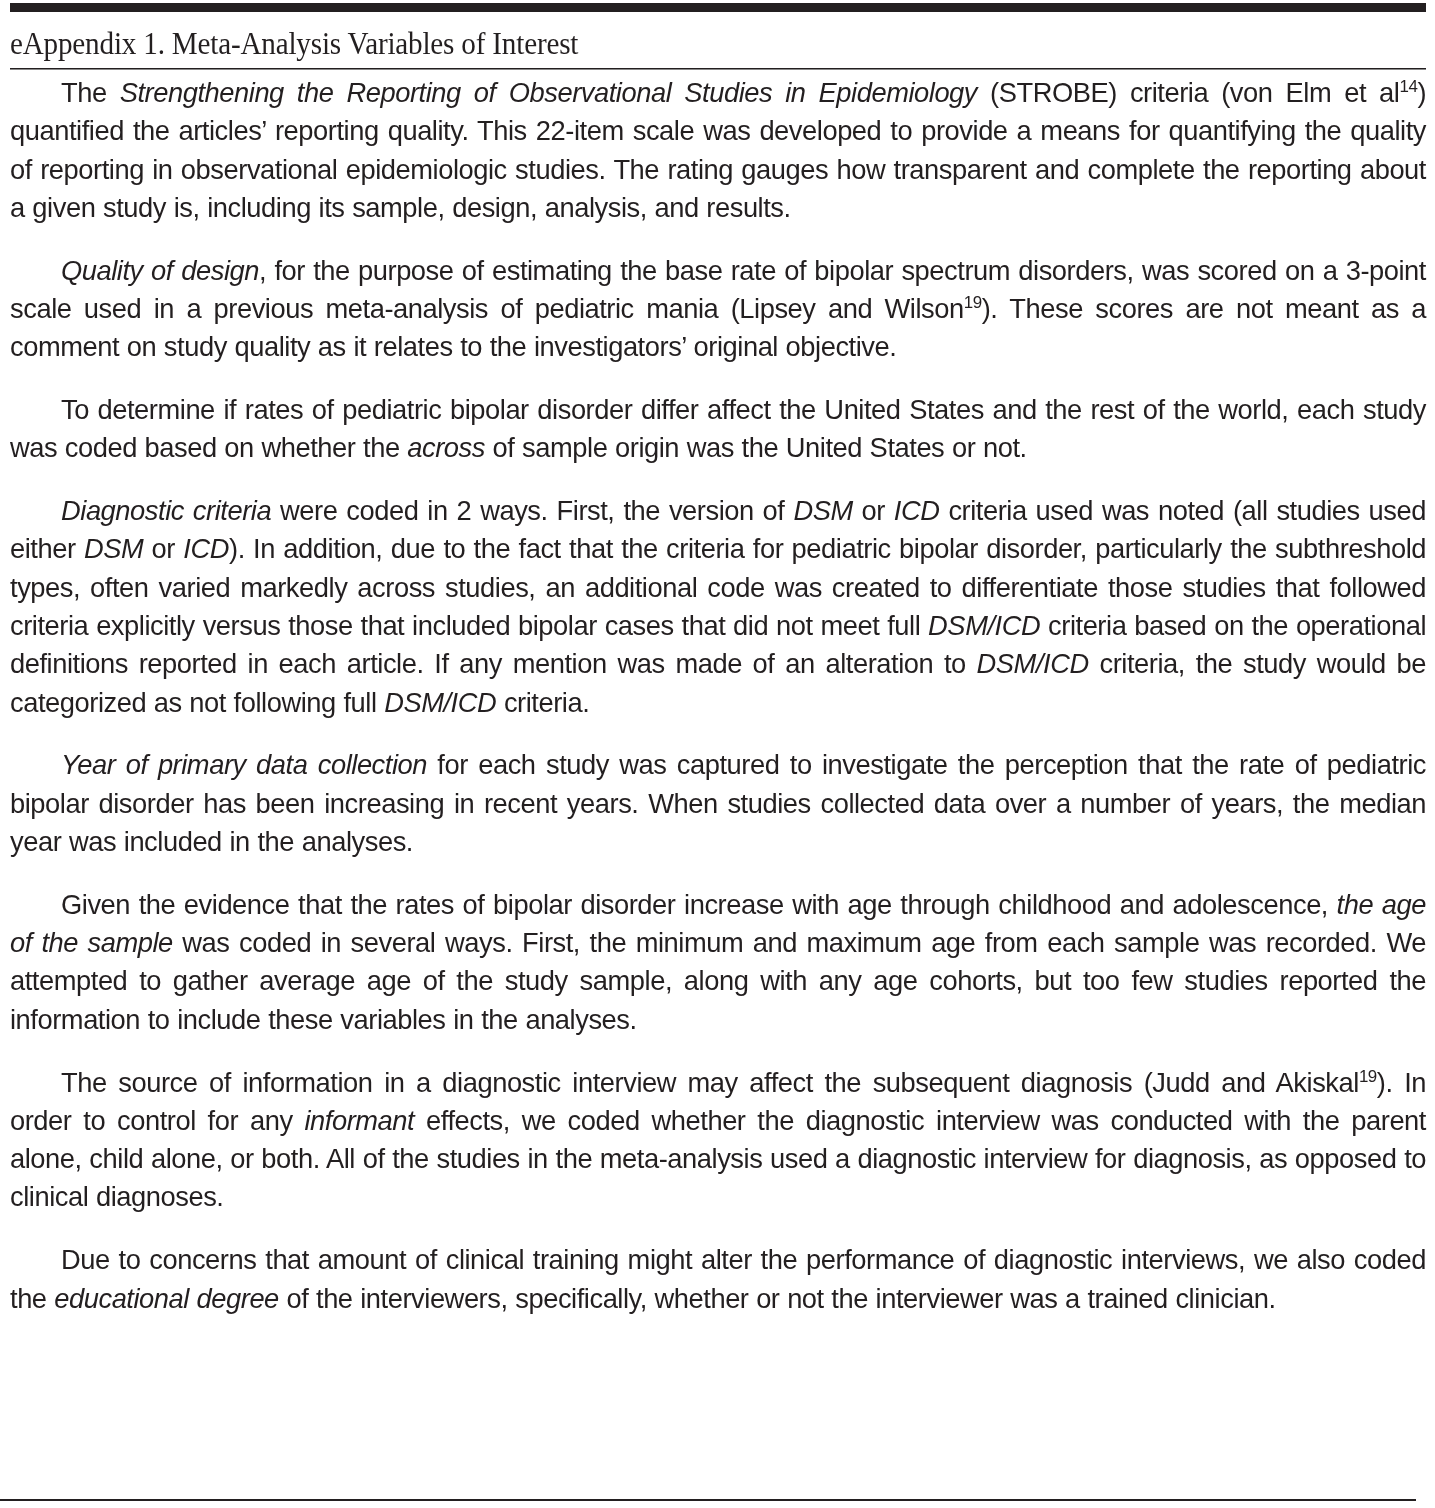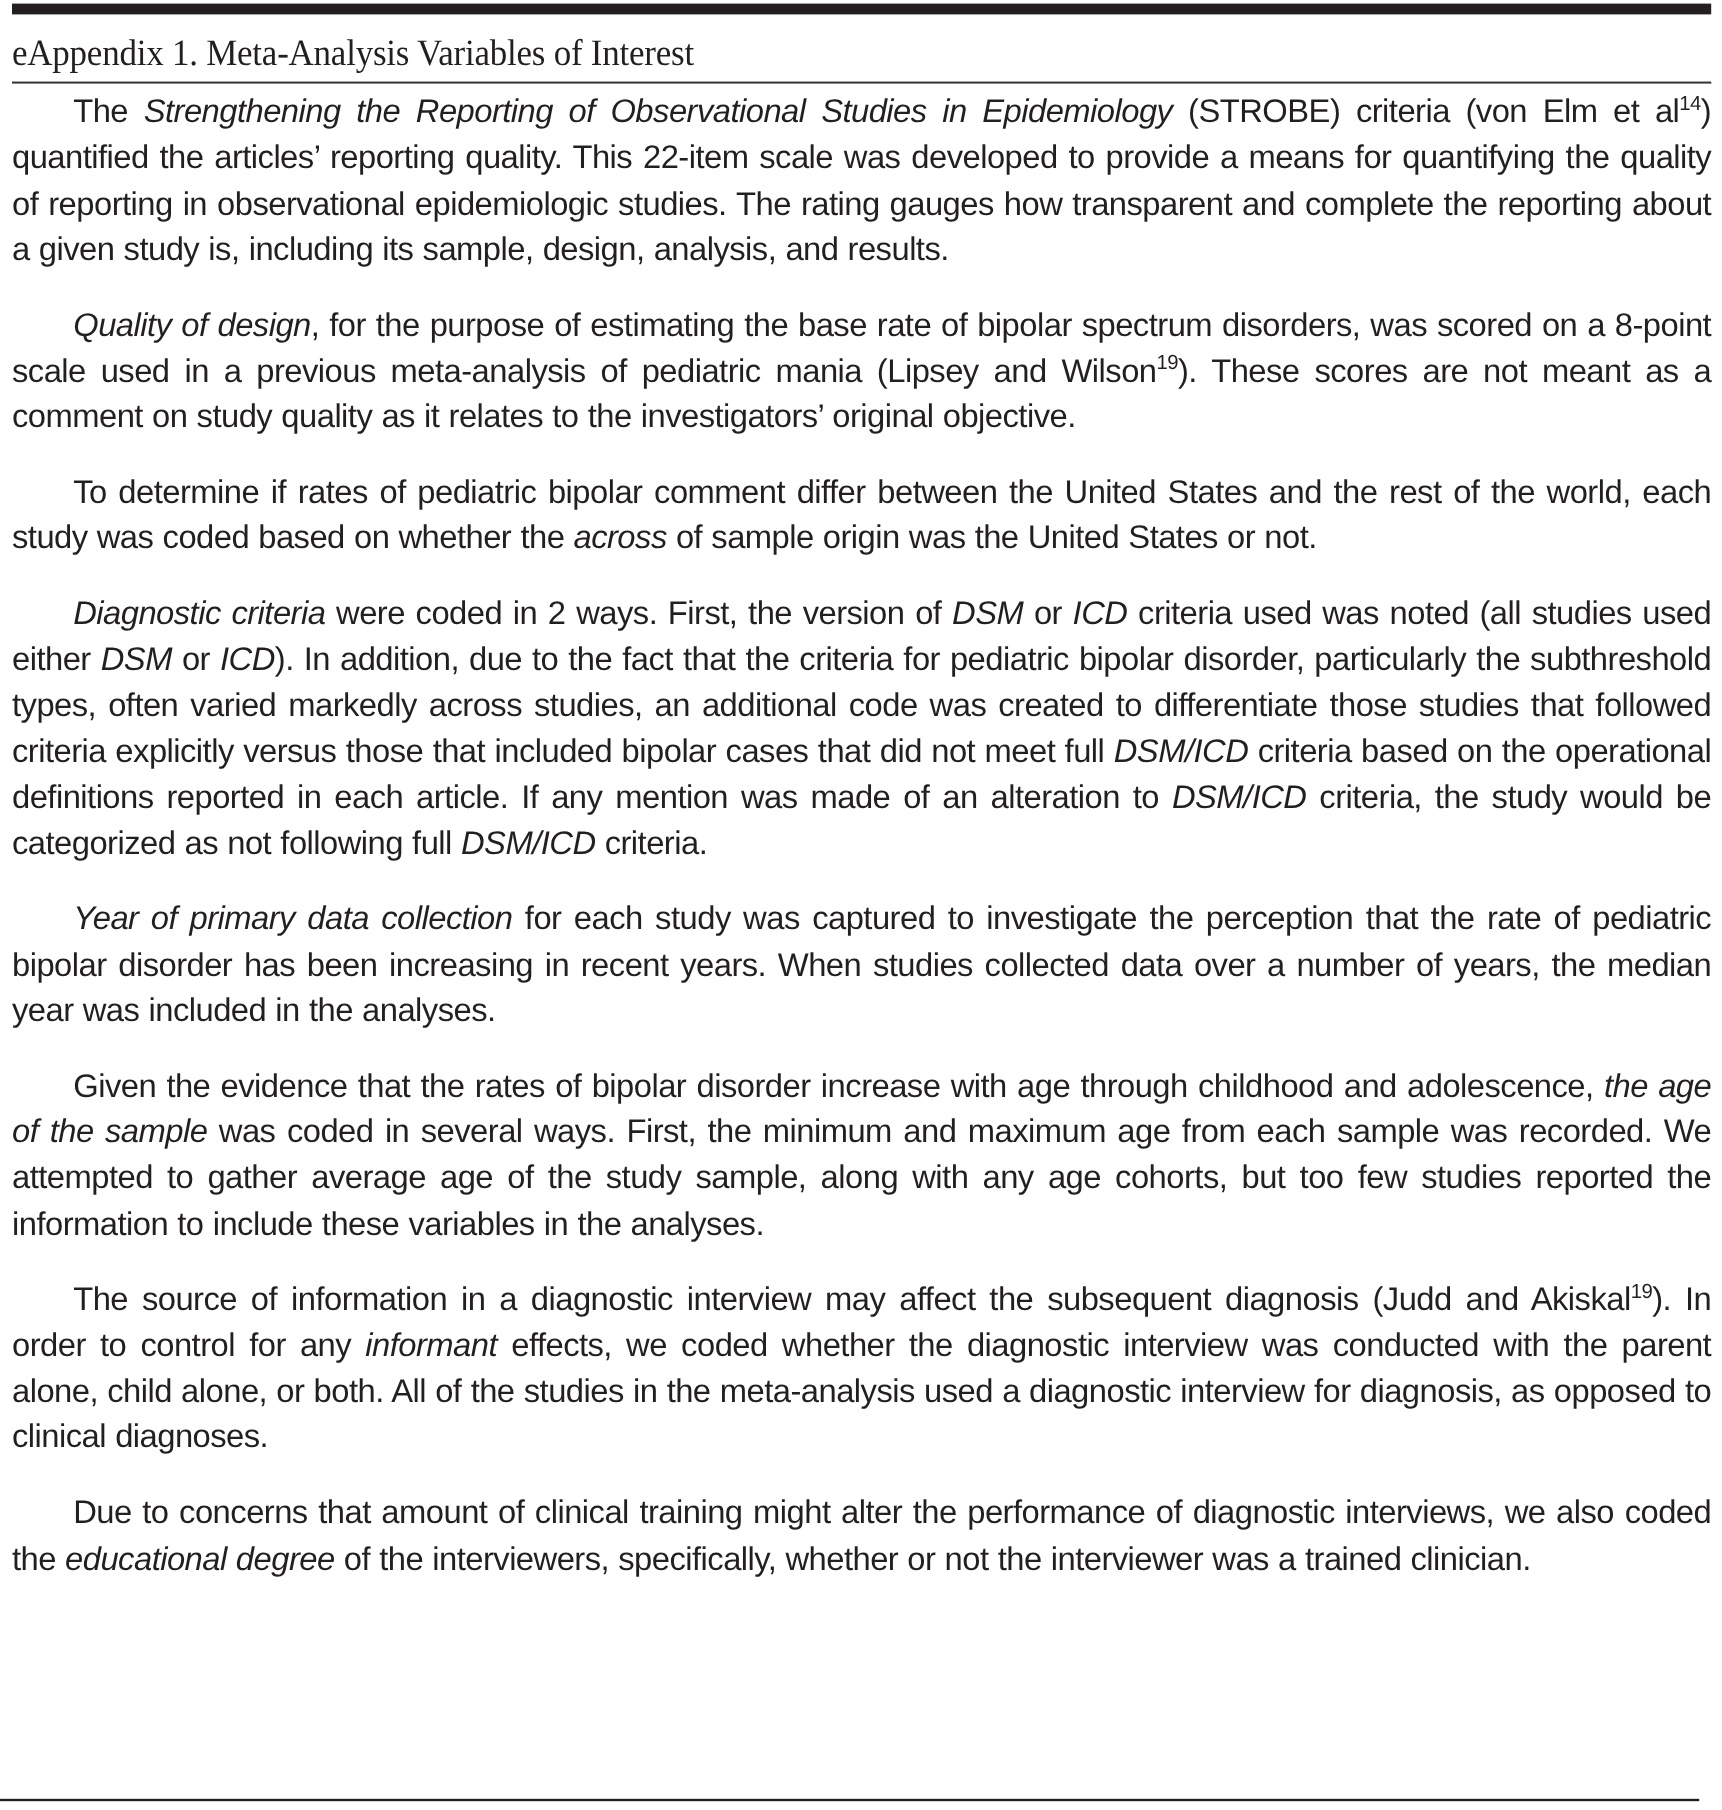--- a/index.html
+++ b/index.html
@@ -18,22 +18,22 @@
 </style>
 </head>
 <body>
 
 <div class="page">
   <div class="top-rule"></div>
   <div class="title">eAppendix 1. Meta-Analysis Variables of Interest</div>
   <div class="title-rule"></div>
   <div class="body">
     <p class="para"><span>The </span><i>Strengthening the Reporting of Observational Studies in Epidemiology</i><span> (STROBE) criteria (von Elm et al</span><sup>14</sup><span>) quantified the articles’ reporting quality. This 22-item scale was developed to provide a means for quantifying the quality of reporting in observational epidemiologic studies. The rating gauges how transparent and complete the reporting about a given study is, including its sample, design, analysis, and results.</span></p>
-    <p class="para"><i>Quality of design</i><span>, for the purpose of estimating the base rate of bipolar spectrum disorders, was scored on a 8-point scale used in a previous meta-analysis of pediatric mania (Lipsey and Wilson</span><sup>19</sup><span>). These scores are not meant as a comment on study quality as it relates to the investigators’ original objective.</span></p>
-    <p class="para"><span>To determine if rates of pediatric bipolar comment differ between the United States and the rest of the world, each study was coded based on whether the </span><i>across</i><span> of sample origin was the United States or not.</span></p>
+    <p class="para"><i>Quality of design</i><span>, for the purpose of estimating the base rate of bipolar spectrum disorders, was scored on a 3-point scale used in a previous meta-analysis of pediatric mania (Lipsey and Wilson</span><sup>19</sup><span>). These scores are not meant as a comment on study quality as it relates to the investigators’ original objective.</span></p>
+    <p class="para"><span>To determine if rates of pediatric bipolar disorder differ affect the United States and the rest of the world, each study was coded based on whether the </span><i>across</i><span> of sample origin was the United States or not.</span></p>
     <p class="para"><i>Diagnostic criteria</i><span> were coded in 2 ways. First, the version of </span><i>DSM</i><span> or </span><i>ICD</i><span> criteria used was noted (all studies used either </span><i>DSM</i><span> or </span><i>ICD</i><span>). In addition, due to the fact that the criteria for pediatric bipolar disor­der, particularly the subthreshold types, often varied markedly across studies, an additional code was created to differentiate those studies that followed criteria explicitly versus those that included bipolar cases that did not meet full </span><i>DSM/ICD</i><span> criteria based on the operational definitions reported in each article. If any mention was made of an alteration to </span><i>DSM/ICD</i><span> criteria, the study would be categorized as not following full </span><i>DSM/ICD</i><span> criteria.</span></p>
     <p class="para"><i>Year of primary data collection</i><span> for each study was captured to investigate the perception that the rate of pediatric bipolar disorder has been increasing in recent years. When studies collected data over a number of years, the median year was included in the analyses.</span></p>
     <p class="para"><span>Given the evidence that the rates of bipolar disorder increase with age through childhood and ado­lescence, </span><i>the age of the sample</i><span> was coded in several ways. First, the minimum and maximum age from each sample was recorded. We attempted to gather average age of the study sample, along with any age cohorts, but too few studies reported the information to include these variables in the analyses.</span></p>
     <p class="para"><span>The source of information in a diagnostic interview may affect the subsequent diagnosis (Judd and Akiskal</span><sup>19</sup><span>). In order to control for any </span><i>informant</i><span> effects, we coded whether the diagnostic interview was conducted with the parent alone, child alone, or both. All of the studies in the meta-analysis used a diagnostic interview for diagnosis, as opposed to clinical diagnoses.</span></p>
     <p class="para"><span>Due to concerns that amount of clinical training might alter the performance of diagnostic interviews, we also coded the </span><i>educational degree</i><span> of the interviewers, specifically, whether or not the interviewer was a trained clinician.</span></p>
   </div>
 </div>
 <div class="bottom-rule"></div>
 
 </body></html>

